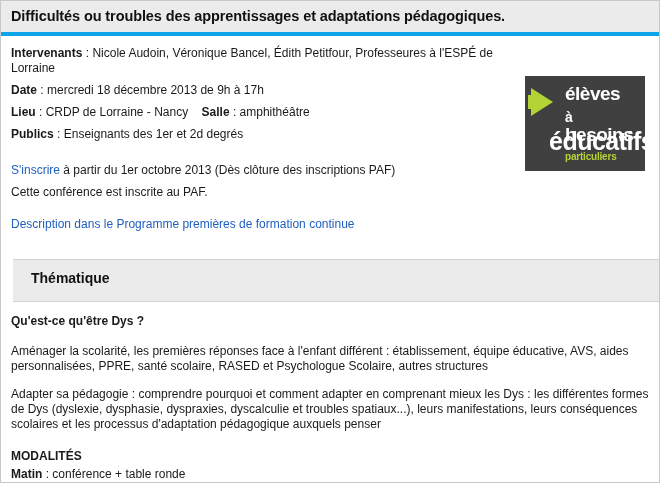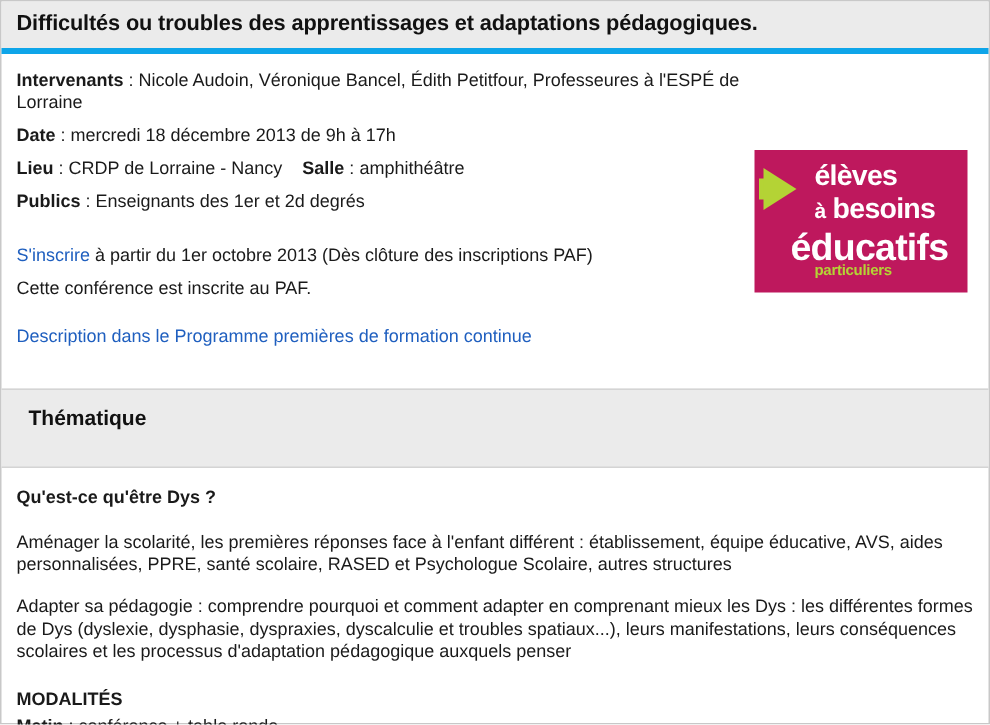--- a/index.html
+++ b/index.html
@@ -61,25 +61,24 @@
   .plain-line {
     margin: 0 0 7px 0;
     line-height: 15px;
     max-width: 500px;
   }
   
   .logo {
     position: absolute;
     top: 40px;
     right: 14px;
-    width: 142px;
+    width: 120px;
     height: 95px;
-    background: #be185d;
+    background: #404040;
     overflow: hidden;
-    margin-top: 24px;
   }
   .logo .arrow {
     position: absolute;
     left: 6px;
     top: 12px;
     width: 0;
     height: 0;
     border-top: 14px solid transparent;
     border-bottom: 14px solid transparent;
     border-left: 22px solid #b4d335;
@@ -121,22 +120,23 @@
     left: 40px; top: 76px;
     font-size: 10px;
     color: #b4d335;
     letter-spacing: -0.2px;
   }
   
   .section-header {
     background: #ebebeb;
     border-top: 1px solid #d4d4d4;
     border-bottom: 1px solid #d4d4d4;
-    padding: 10px 10px 25px 18px;
+    padding: 10px 10px 15px 18px;
     margin-top: 14px;
+    margin-left: 12px;
   }
   .section-header .section-title {
     font-size: 14px;
     font-weight: bold;
     color: #111111;
   }
   
   .body-block {
     padding: 12px 10px 0 10px;
   }

